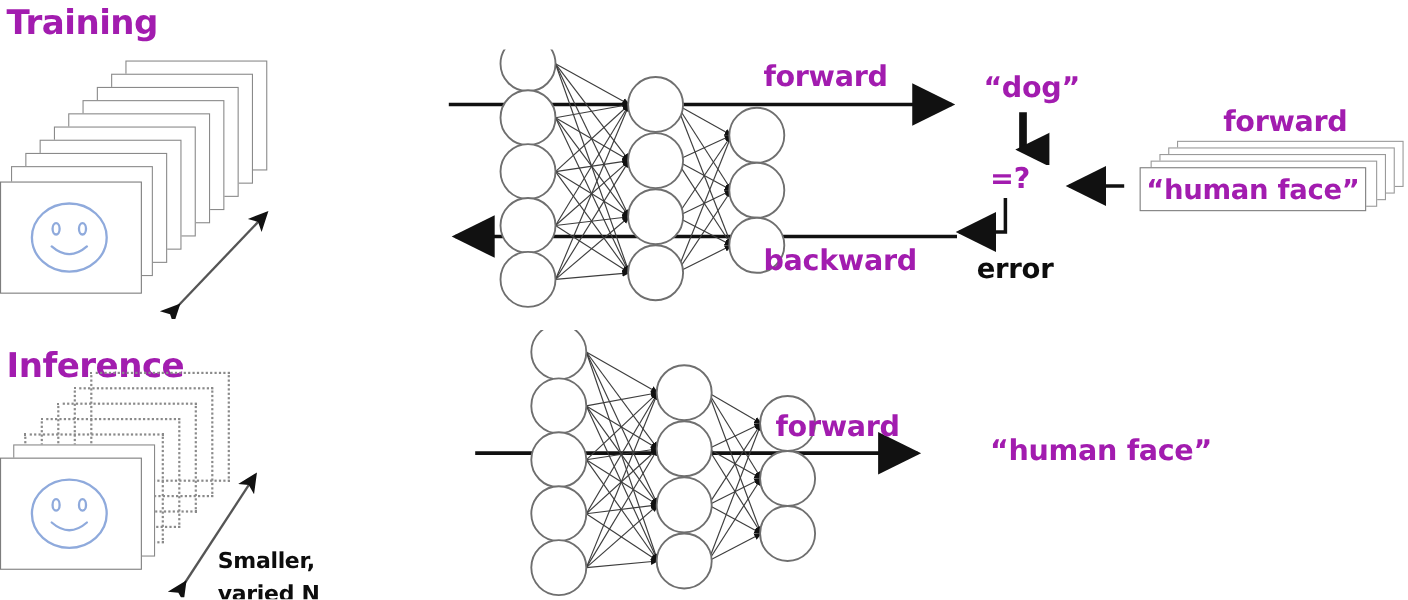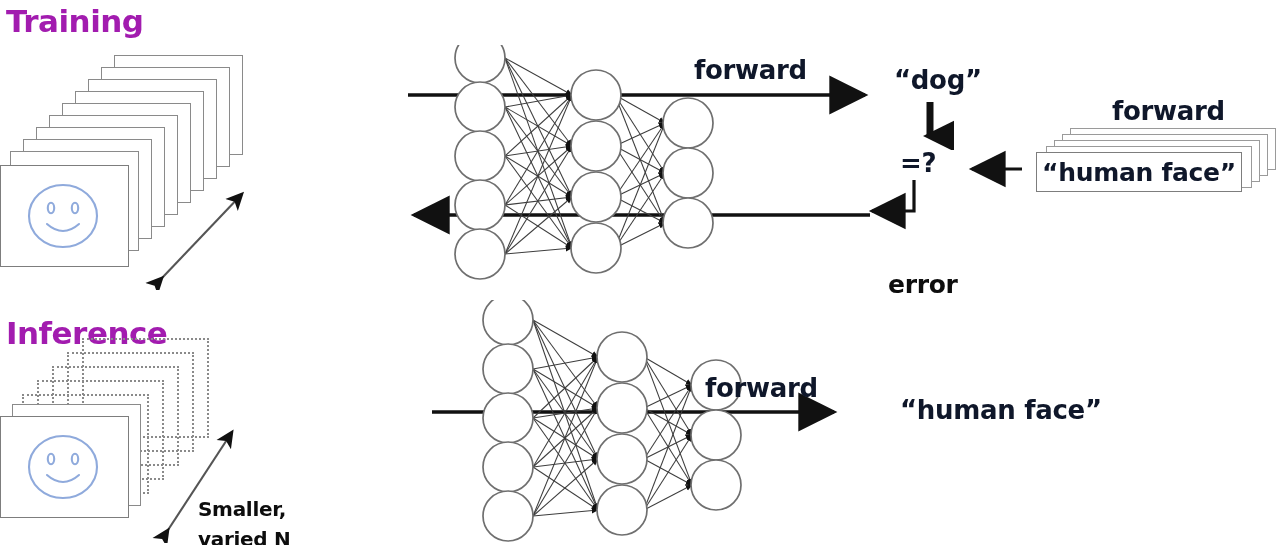--- a/index.html
+++ b/index.html
@@ -20,32 +20,31 @@
     font-weight:bold;
     font-size:31px;
     letter-spacing:-0.5px;
     color:#a21caf;
     white-space:nowrap;
   }
   .lbl{
     font-family:"DejaVu Sans", sans-serif;
     font-weight:bold;
     font-size:26px;
-    color:#0f172a;
+    color:#a21caf;
     white-space:nowrap;
     letter-spacing:-0.3px;
   }
   .lbl-sm{
     font-family:"DejaVu Sans", sans-serif;
     font-weight:bold;
     font-size:25px;
     color:#0d0d0d;
     white-space:nowrap;
     letter-spacing:-0.3px;
-    margin-top:40px;
   }
   .lbl2{
     font-family:"DejaVu Sans", sans-serif;
     font-weight:bold;
     font-size:20px;
     color:#0d0d0d;
     line-height:30px;
     white-space:nowrap;
     letter-spacing:-0.3px;
     margin-top:24px;
@@ -232,20 +231,21 @@
     </g>
 
     <g fill="#ffffff" stroke="#6f6f6f" stroke-width="1.7">
       <circle cx="288" cy="78" r="25"></circle>
       <circle cx="288" cy="128" r="25"></circle>
       <circle cx="288" cy="178" r="25"></circle>
     </g>
   </svg>
 
   <div class="abs lbl" style="left:694px; top:55px;">forward</div>
+  <div class="abs lbl" style="left:694px; top:222px;">backward</div>
 
   <div class="abs lbl" style="left:894px; top:65px;">“dog”</div>
 
   <svg class="nn-svg" style="left:906px; top:100px;" width="48" height="50" viewBox="0 0 48 50">
     <defs>
       <marker id="m-down" markerWidth="12" markerHeight="12" refX="6" refY="10.5" orient="auto">
         <path d="M0.3,0 L11.7,0 L6,11.5 Z" fill="#111111"></path>
       </marker>
     </defs>
     <line x1="24" y1="2" x2="24" y2="36" stroke="#111111" stroke-width="7" marker-end="url(#m-down)"></line>

